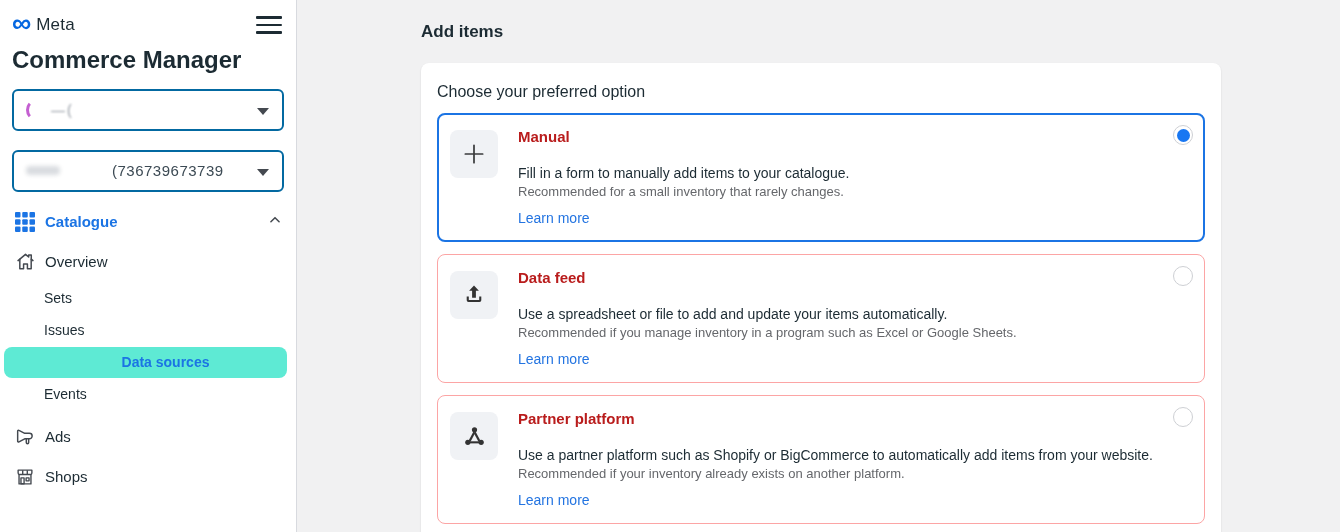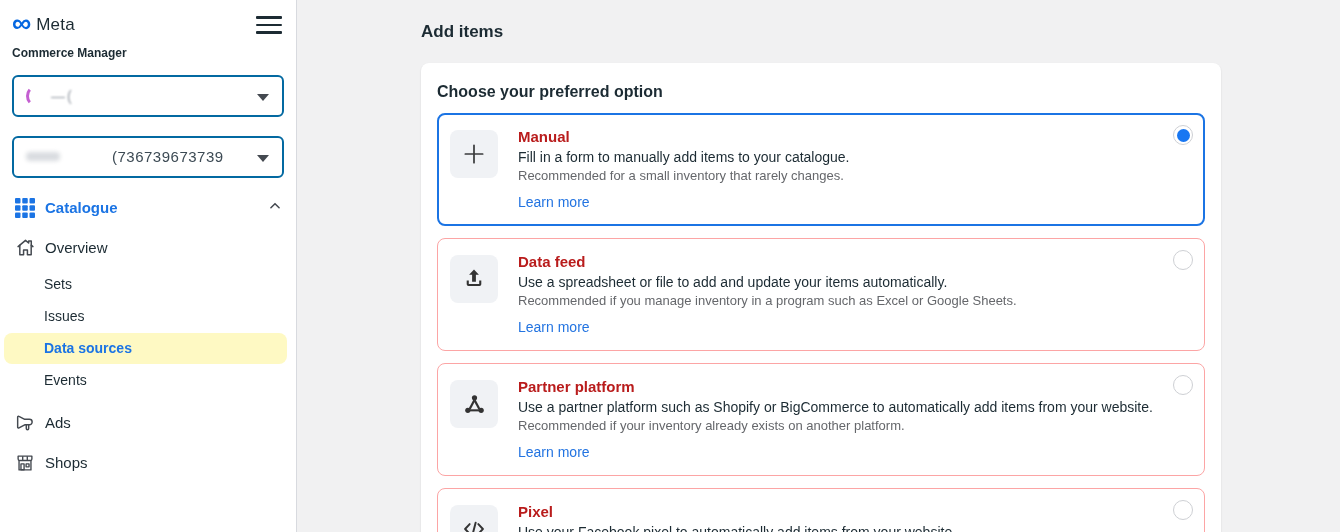--- a/index.html
+++ b/index.html
@@ -16,21 +16,21 @@
     position:absolute; left:0; top:0; width:297px; height:532px;
     background:#fff; border-right:1px solid #d8dadf;
   }
   .side-head { display:flex; justify-content:space-between; align-items:center; padding:13px 14px 0 12px; }
   .meta-logo { display:flex; align-items:center; gap:5px; }
   .infinity { color:#0668e1; font-size:27px; font-weight:bold; line-height:16px; position:relative; top:-2px; }
   .meta-word { font-size:17px; font-weight:normal; color:#1c2b33; letter-spacing:.2px; }
   .hamburger { width:26px; display:flex; flex-direction:column; gap:5px; cursor:pointer; padding:3px 0; }
   .hamburger span { display:block; height:2.5px; background:#1c2b33; border-radius:1px; }
 
-  .app-title { font-size:12px; font-weight:bold; color:#1c2b33; padding:9px 12px 0 12px; }
+  .app-title { font-size:24px; font-weight:bold; color:#1c2b33; padding:9px 12px 0 12px; }
 
   .selector {
     margin:15px 12px 0 12px; height:42px; border:2px solid #0369a1; border-radius:6px;
     display:flex; align-items:center; padding:0 30px 0 12px; position:relative; cursor:pointer; background:#fff;
   }
   .selector.second { margin-top:19px; }
   .caret { position:absolute; right:13px; top:17px; width:0; height:0;
     border-left:6px solid transparent; border-right:6px solid transparent; border-top:7px solid #444950; }
   .redact-avatar {
     width:17px; height:20px; border:3px solid transparent; border-left-color:#c45fd1;
@@ -43,43 +43,43 @@
   .nav { margin-top:10px; }
   .nav-item { display:flex; align-items:center; height:40px; padding:0 14px 0 14px; font-size:15px; color:#1c2b33; cursor:pointer; }
   .nav-item .nicon { width:22px; height:22px; margin-right:9px; display:flex; align-items:center; justify-content:center; flex:none; }
   .nav-item.active { color:#1b74e4; font-weight:bold; }
   .nav-item .grow { flex:1; }
   .nav-item.gap-top { margin-top:7px; }
   .sub-item {
     height:31px; display:flex; align-items:center; padding-left:40px; font-size:14px;
     color:#1c2b33; margin:1px 9px 1px 4px; border-radius:8px; cursor:pointer;
   }
-  .sub-item.active { background:#fef9c3; color:#1b74e4; font-weight:bold; }
+  .sub-item.active { background:#5eead4; color:#1b74e4; font-weight:bold;justify-content:center; }
 
   
   .main { position:absolute; left:297px; top:0; width:1043px; height:532px; padding:22px 0 0 124px; }
   .page-title { font-size:17px; font-weight:bold; color:#1c2b33; }
   .card {
     margin-top:21px; width:800px; background:#fff; border-radius:8px;
     box-shadow:0 1px 2px rgba(0,0,0,.12); padding:16px; 
   }
-  .card-title { font-size:16px; font-weight:bold; color:#1c2b33; margin:4px 0 2px 0; }
+  .card-title { font-size:16px; font-weight:normal; color:#1c2b33; margin:4px 0 2px 0; }
 
   .option {
     position:relative; display:flex; align-items:flex-start;
     border:1px solid #fca5a5; border-radius:8px; background:#fff;
     padding:13px 44px 13px 12px; margin-top:12px; min-height:104px; cursor:pointer;
   }
   .option.selected { border:2px solid #1b74e4; padding:12px 43px 12px 11px; }
   .oicon {
     width:48px; height:48px; border-radius:8px; background:#f0f2f5; color:#3a3b3c;
     display:flex; align-items:center; justify-content:center; margin:3px 20px 0 0; flex:none;
   }
   .otitle { font-size:15px; font-weight:bold; line-height:19px; color:#b91c1c; }
-  .odesc  { font-size:14px; line-height:20px; color:#1c2b33; margin-top:1px; }
+  .odesc  { font-size:14px; line-height:20px; color:#1c2b33; margin-top:17px; }
   .orec   { font-size:13px; line-height:16px; color:#65676b; margin-top:1px; }
   .olink  { display:inline-block; font-size:14px; line-height:19px; color:#2374e1; margin-top:9px; text-decoration:none; cursor:pointer; }
   .radio {
     position:absolute; right:11px; top:11px; width:20px; height:20px;
     border:1.5px solid #ced0d4; border-radius:50%; background:#fff;
   }
   .option.selected .radio { right:10px; top:10px; }
   .option.selected .radio::after {
     content:""; position:absolute; inset:2.5px; background:#1877f2; border-radius:50%;
   }

